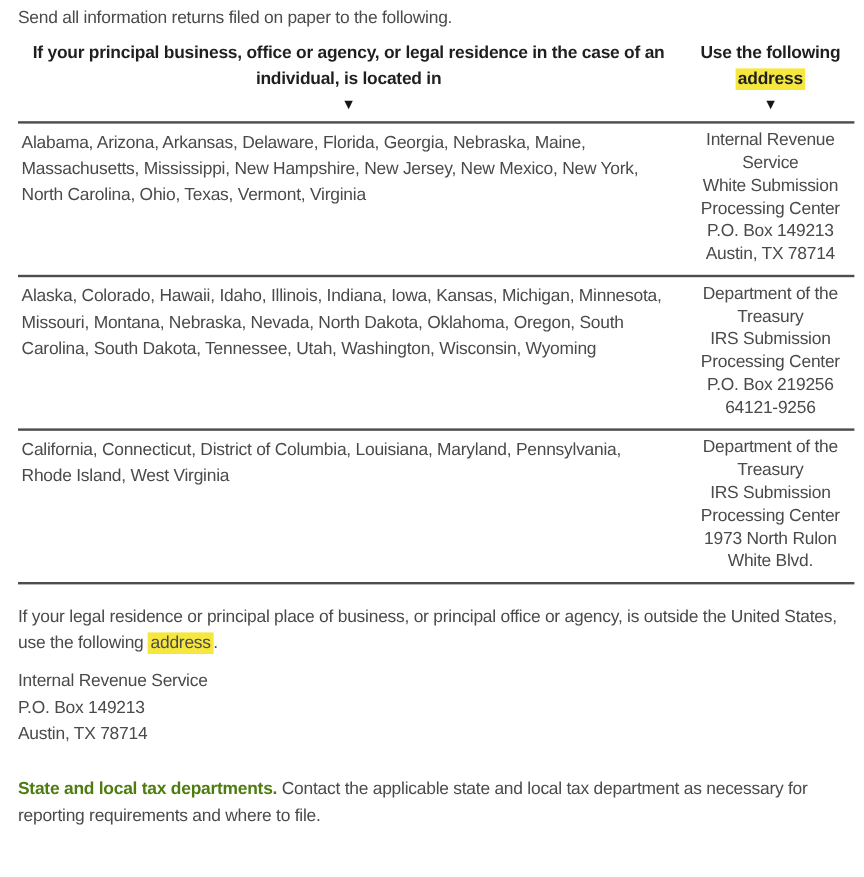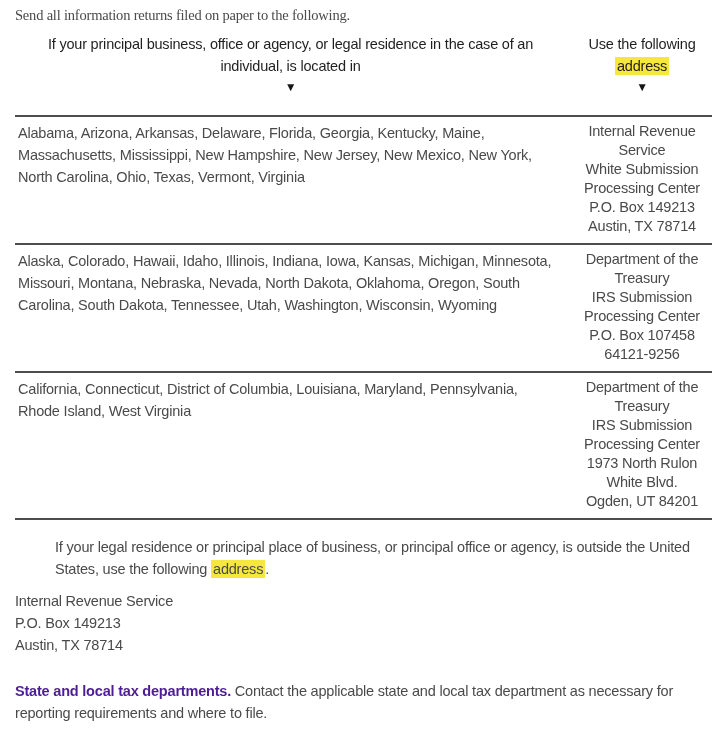--- a/index.html
+++ b/index.html
@@ -5,33 +5,33 @@
   * { margin: 0; padding: 0; box-sizing: border-box; }
   html, body { width: 720px; height: 731px; overflow: hidden; background: #ffffff; }
   body {
     font-family: "Liberation Sans", "DejaVu Sans", sans-serif;
     font-size: 14.5px;
     letter-spacing: -0.2px;
     color: var(--body-text, #4a4a4a);
   }
   .page { padding: 5px 8px 0 15px; }
 
-  .intro { margin-bottom: 8px; line-height: 20px; font-family: Liberation Serif, serif; }
+  .intro { margin-bottom: 8px; line-height: 20px; }
 
   .wtf-table { width: 100%; }
   .thead, .trow {
     display: grid;
     grid-template-columns: 1fr 140px;
     column-gap: 6px;
   }
   .thead {
-    font-weight: normal;
+    font-weight: bold;
     color: var(--heading-text, #1f1f1f);
     border-bottom: 2px solid var(--rule, #4d4d4d);
-    padding-bottom: 20px;
+    padding-bottom: 6px;
   }
   .th { text-align: center; }
   .th-text { line-height: 22px; padding: 0 12px; }
   .th:last-child .th-text { padding: 0; text-align: center; }
   .th-arrow {
     line-height: 16px;
     font-size: 12px;
     color: #161616;
     margin-top: 2px;
   }
@@ -41,24 +41,24 @@
   }
   .states { line-height: 22px; padding-left: 3px; padding-right: 6px; }
   .addr { text-align: center; line-height: 19px; }
 
   mark {
     background: var(--highlight, #f5e73e);
     color: inherit;
     padding: 1px 2px;
   }
 
-  .outside { margin-top: 16px; line-height: 22px; margin-left: 40px; }
+  .outside { margin-top: 16px; line-height: 22px; }
   .foreign-addr { margin-top: 10px; line-height: 22px; }
   .state-local { margin-top: 10px; line-height: 22px; padding-top: 14px; }
-  .state-local b { color: #4c1d95; }
+  .state-local b { color: #4d7c0f; }
 </style>
 </head>
 <body>
 
 <div class="page">
 
   <p class="intro">Send all information returns filed on paper to the following.</p>
 
   <div class="wtf-table">
 
@@ -67,53 +67,52 @@
         <div class="th-text">If your principal business, office or agency, or legal residence in the case of an individual, is located in</div>
         <div class="th-arrow">▼</div>
       </div>
       <div class="th">
         <div class="th-text"><span>Use the following </span><mark>address</mark></div>
         <div class="th-arrow">▼</div>
       </div>
     </div>
 
     <div class="trow">
-      <div class="states">Alabama, Arizona, Arkansas, Delaware, Florida, Georgia, Kentucky, Maine, Massachusetts, Mississippi, New Hampshire, New Jersey, New Mexico, New York, North Carolina, Ohio, Texas, Vermont, Virginia</div>
+      <div class="states">Alabama, Arizona, Arkansas, Delaware, Florida, Georgia, Nebraska, Maine, Massachusetts, Mississippi, New Hampshire, New Jersey, New Mexico, New York, North Carolina, Ohio, Texas, Vermont, Virginia</div>
       <div class="addr">
           <div>Internal Revenue</div>
           <div>Service</div>
           <div>White Submission</div>
           <div>Processing Center</div>
           <div>P.O. Box 149213</div>
           <div>Austin, TX 78714</div>
         </div>
     </div>
 
     <div class="trow">
       <div class="states">Alaska, Colorado, Hawaii, Idaho, Illinois, Indiana, Iowa, Kansas, Michigan, Minnesota, Missouri, Montana, Nebraska, Nevada, North Dakota, Oklahoma, Oregon, South Carolina, South Dakota, Tennessee, Utah, Washington, Wisconsin, Wyoming</div>
       <div class="addr">
           <div>Department of the</div>
           <div>Treasury</div>
           <div>IRS Submission</div>
           <div>Processing Center</div>
-          <div>P.O. Box 107458</div>
+          <div>P.O. Box 219256</div>
           <div>64121-9256</div>
         </div>
     </div>
 
     <div class="trow">
       <div class="states">California, Connecticut, District of Columbia, Louisiana, Maryland, Pennsylvania, Rhode Island, West Virginia</div>
       <div class="addr">
           <div>Department of the</div>
           <div>Treasury</div>
           <div>IRS Submission</div>
           <div>Processing Center</div>
           <div>1973 North Rulon</div>
           <div>White Blvd.</div>
-          <div>Ogden, UT 84201</div>
         </div>
     </div>
 
   </div>
 
   <p class="outside"><span>If your legal residence or principal place of business, or principal office or agency, is outside the United States, use the following </span><mark>address</mark><span>.</span></p>
 
   <div class="foreign-addr">
       <div>Internal Revenue Service</div>
       <div>P.O. Box 149213</div>

